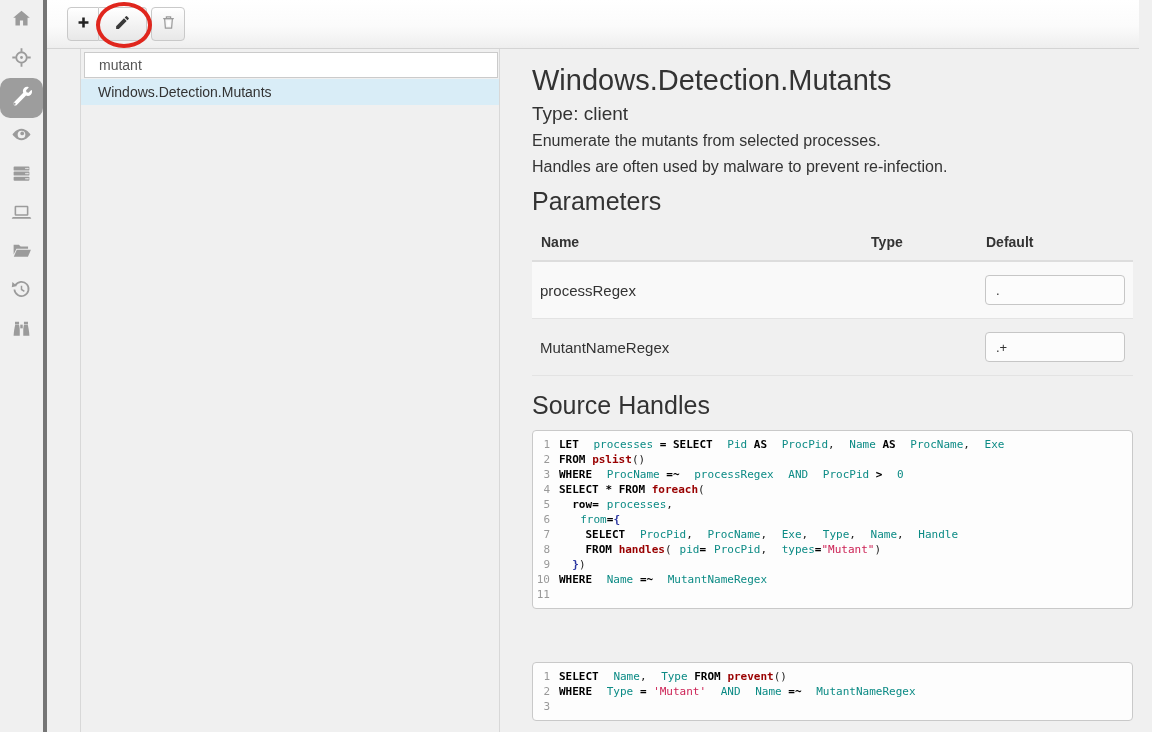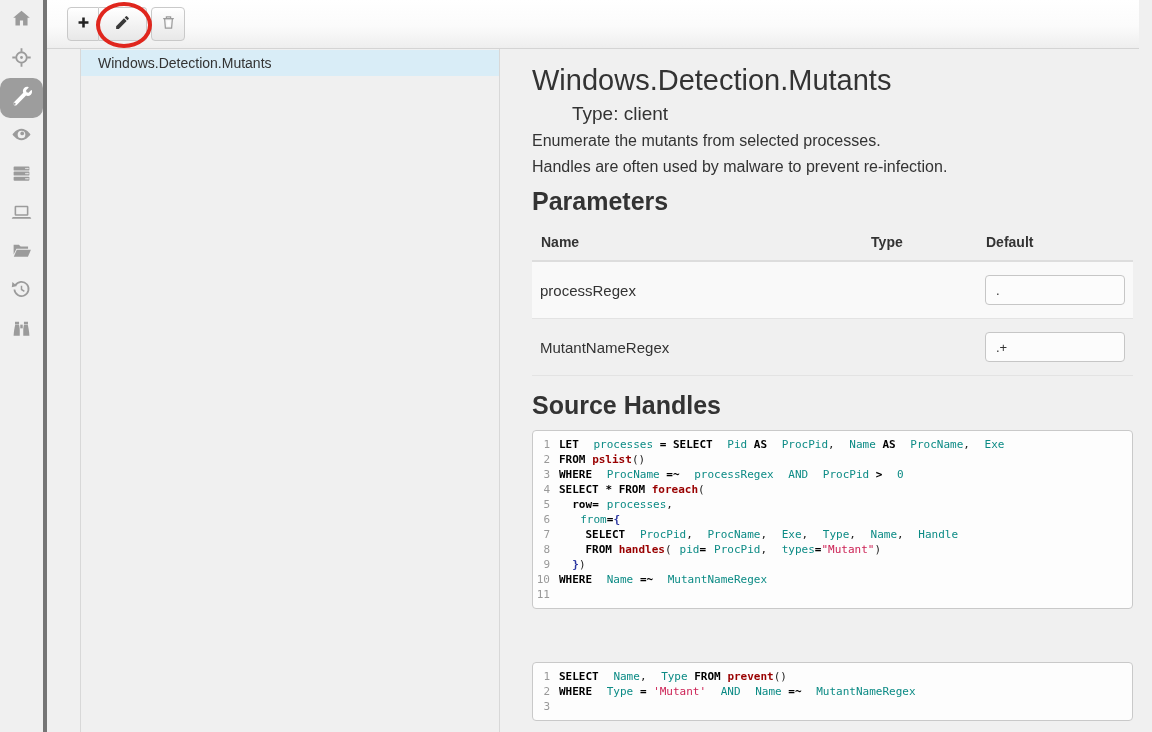--- a/index.html
+++ b/index.html
@@ -37,23 +37,23 @@
   .search-input { display:block; width:414px; margin:3px 3px 0 3px; height:26px;
     border:1px solid #cbcbcb; background:#fff; padding:0 10px 0 14px; font-size:14px;
     color:#555; font-family:"Liberation Sans",sans-serif; outline:none; }
   .artifact-row { height:26px; line-height:26px; background:#d9edf7; padding-left:17px;
     font-size:14px; color:#333; cursor:pointer; margin-top:1px; }
 
   
   .main { position:absolute; left:532px; top:49px; width:601px; height:683px; }
   .abs { position:absolute; left:0; }
   .h1 { font-size:29px; font-weight:500; color:#333; }
-  .h2t { font-size:19px; font-weight:500; color:#333;margin-left:40px; }
+  .h2t { font-size:19px; font-weight:500; color:#333; }
   .desc { font-size:16px; color:#333; }
-  .h2s { font-size:25px; font-weight:700; color:#333; }
+  .h2s { font-size:25px; font-weight:400; color:#333; }
 
   table.params { width:601px; border-collapse:collapse; font-size:14px; }
   table.params th { text-align:left; font-weight:bold; color:#333; padding:6px 8px 10px 9px;
     border-bottom:2px solid #dddddd; font-size:14px; }
   table.params td { padding:13px 8px; vertical-align:middle; font-size:15px; color:#333; }
   tr.striped { background:#f9f9f9; }
   tr.rowline td { border-bottom:1px solid #e3e3e3; }
   .c-name { width:336px; } .c-type { width:117px; } .c-def { width:148px; }
   .def-input { width:140px; height:30px; border:1px solid #c6c6c6; border-radius:4px;
     background:#fcfcfc; padding:0 10px; font-size:13px; color:#333;
@@ -165,20 +165,21 @@
               <path d="M9 6V4.2h6V6"></path>
               <path d="M6.5 6.5 7.6 20h8.8l1.1-13.5z"></path>
               <path stroke="#fff" stroke-width="1.3" d="M10.2 9.5v7.8M12 9.5v7.8M13.8 9.5v7.8"></path>
             </svg></span>
       </div>
     </div>
   </div>
   <div class="annot-ellipse"></div>
 
   <div class="left-panel">
+    <input class="search-input" type="text" value="mutant" style="">
     <div class="artifact-row">Windows.Detection.Mutants</div>
   </div>
 
   <div class="main">
     <div class="abs h1" style="top:15px">Windows.Detection.Mutants</div>
     <div class="abs h2t" style="top:54px">Type: client</div>
     <div class="abs desc" style="top:83px">Enumerate the mutants from selected processes.</div>
     <div class="abs desc" style="top:109px">Handles are often used by malware to prevent re-infection.</div>
     <div class="abs h2s" style="top:138px">Parameters</div>
 

